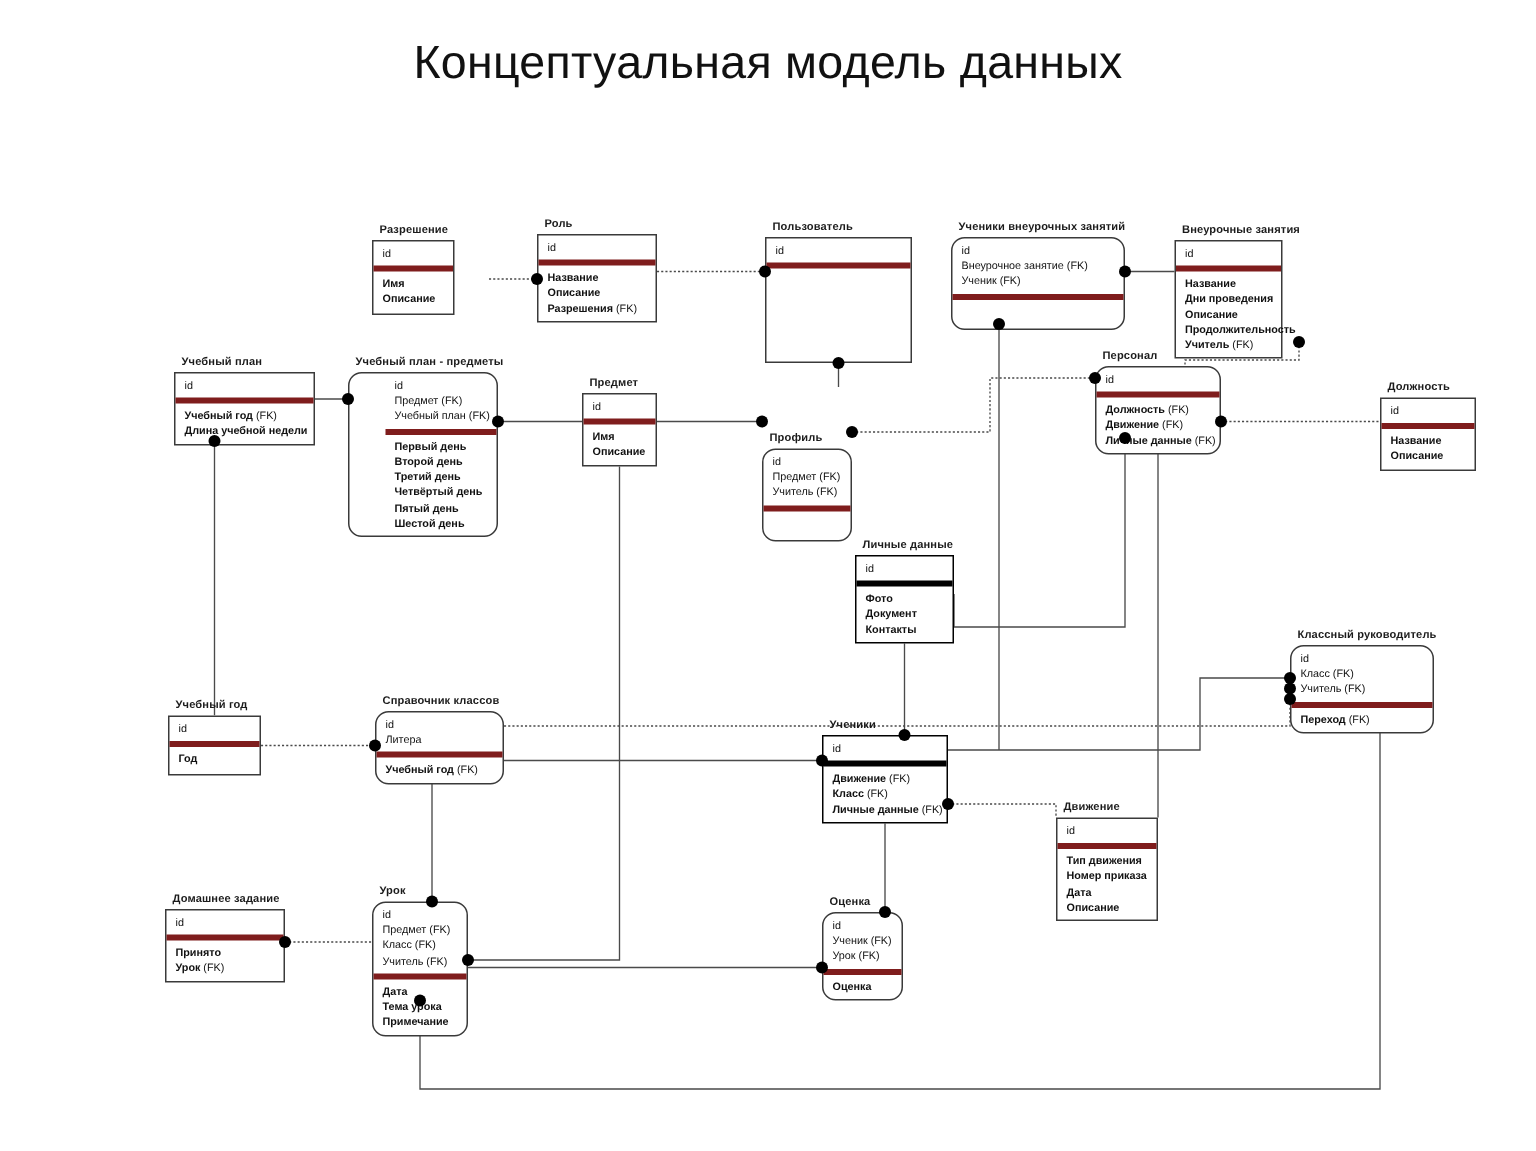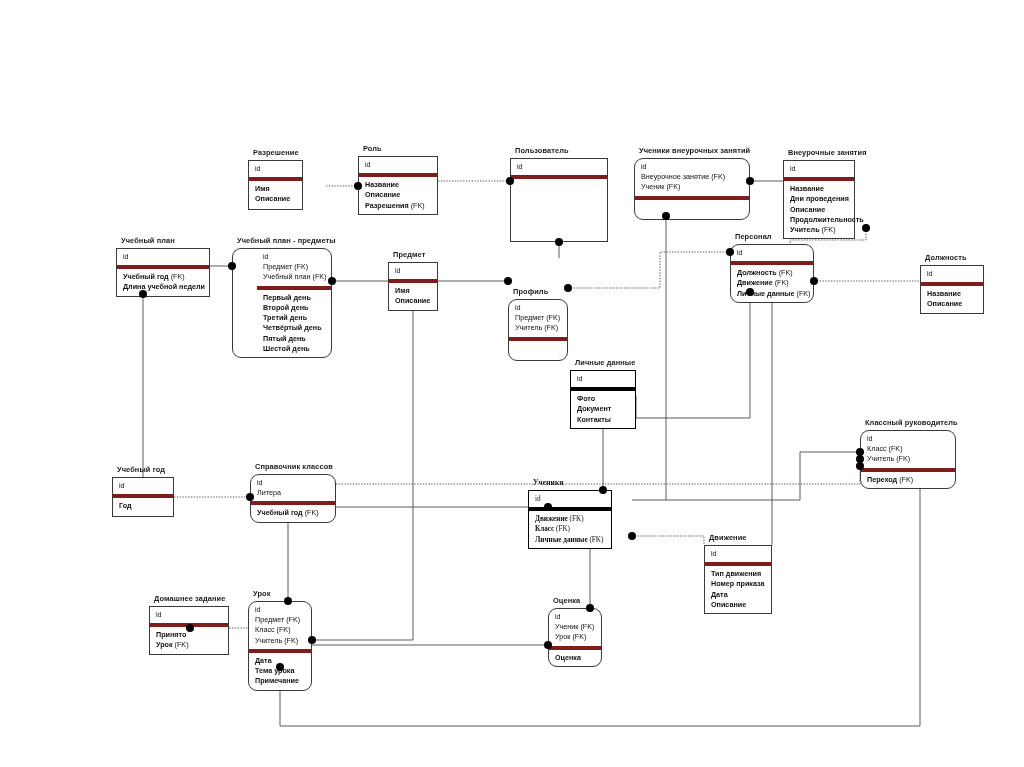--- a/index.html
+++ b/index.html
@@ -87,20 +87,21 @@
     background: #000;
     border-radius: 50%;
   }
 </style>
 </head>
 <body>
 
 <div id="page">
 
   <div id="title">
+    <span class="tline">Концептуальная модель данных</span>
   </div>
 
   <div id="canvas">
     <svg id="edges" viewBox="0 0 1024 767" preserveAspectRatio="none">
         <polyline points="326,186 358,186" fill="none" stroke="#4a4a4a" stroke-width="0.9" stroke-dasharray="1.4,1.4"></polyline>
         <polyline points="438,181 510,181" fill="none" stroke="#4a4a4a" stroke-width="0.9" stroke-dasharray="1.4,1.4"></polyline>
         <polyline points="750,181 822,181" fill="none" stroke="#4a4a4a" stroke-width="0.9"></polyline>
         <polyline points="559,242 559,258" fill="none" stroke="#4a4a4a" stroke-width="0.9"></polyline>
         <polyline points="210,266 232,266" fill="none" stroke="#4a4a4a" stroke-width="0.9"></polyline>
         <polyline points="332,281 388,281" fill="none" stroke="#4a4a4a" stroke-width="0.9"></polyline>
@@ -274,21 +275,21 @@
       <div class="entity rounded" style="left: 250px; top: 474px; width: 86px; min-height: 46px;">
         <div class="ent-label">Справочник классов</div>
         <div class="sec pk">
           <div class="attr">id</div>
           <div class="attr">Литера</div>
         </div>
         <div class="sec body">
           <div class="attr">Учебный год<span class="fk"> (FK)</span></div>
         </div>
       </div>
-      <div class="entity thick" style="left: 528px; top: 490px; width: 84px; min-height: 56px; font-family: Liberation Serif, serif;">
+      <div class="entity thick" style="left: 548px; top: 490px; width: 84px; min-height: 56px;">
         <div class="ent-label">Ученики</div>
         <div class="sec pk">
           <div class="attr">id</div>
         </div>
         <div class="sec body">
           <div class="attr">Движение<span class="fk"> (FK)</span></div>
           <div class="attr">Класс<span class="fk"> (FK)</span></div>
           <div class="attr">Личные данные<span class="fk"> (FK)</span></div>
         </div>
       </div>
@@ -311,21 +312,21 @@
           <div class="attr">Предмет<span class="fk"> (FK)</span></div>
           <div class="attr">Класс<span class="fk"> (FK)</span></div>
           <div class="attr">Учитель<span class="fk"> (FK)</span></div>
         </div>
         <div class="sec body">
           <div class="attr">Дата</div>
           <div class="attr">Тема урока</div>
           <div class="attr">Примечание</div>
         </div>
       </div>
-      <div class="entity" style="left: 110px; top: 606px; width: 80px; min-height: 44px; margin-left: 39px;">
+      <div class="entity" style="left: 110px; top: 606px; width: 80px; min-height: 44px;">
         <div class="ent-label">Домашнее задание</div>
         <div class="sec pk">
           <div class="attr">id</div>
         </div>
         <div class="sec body">
           <div class="attr">Принято</div>
           <div class="attr">Урок<span class="fk"> (FK)</span></div>
         </div>
       </div>
       <div class="entity rounded" style="left: 548px; top: 608px; width: 54px; min-height: 52px;">

